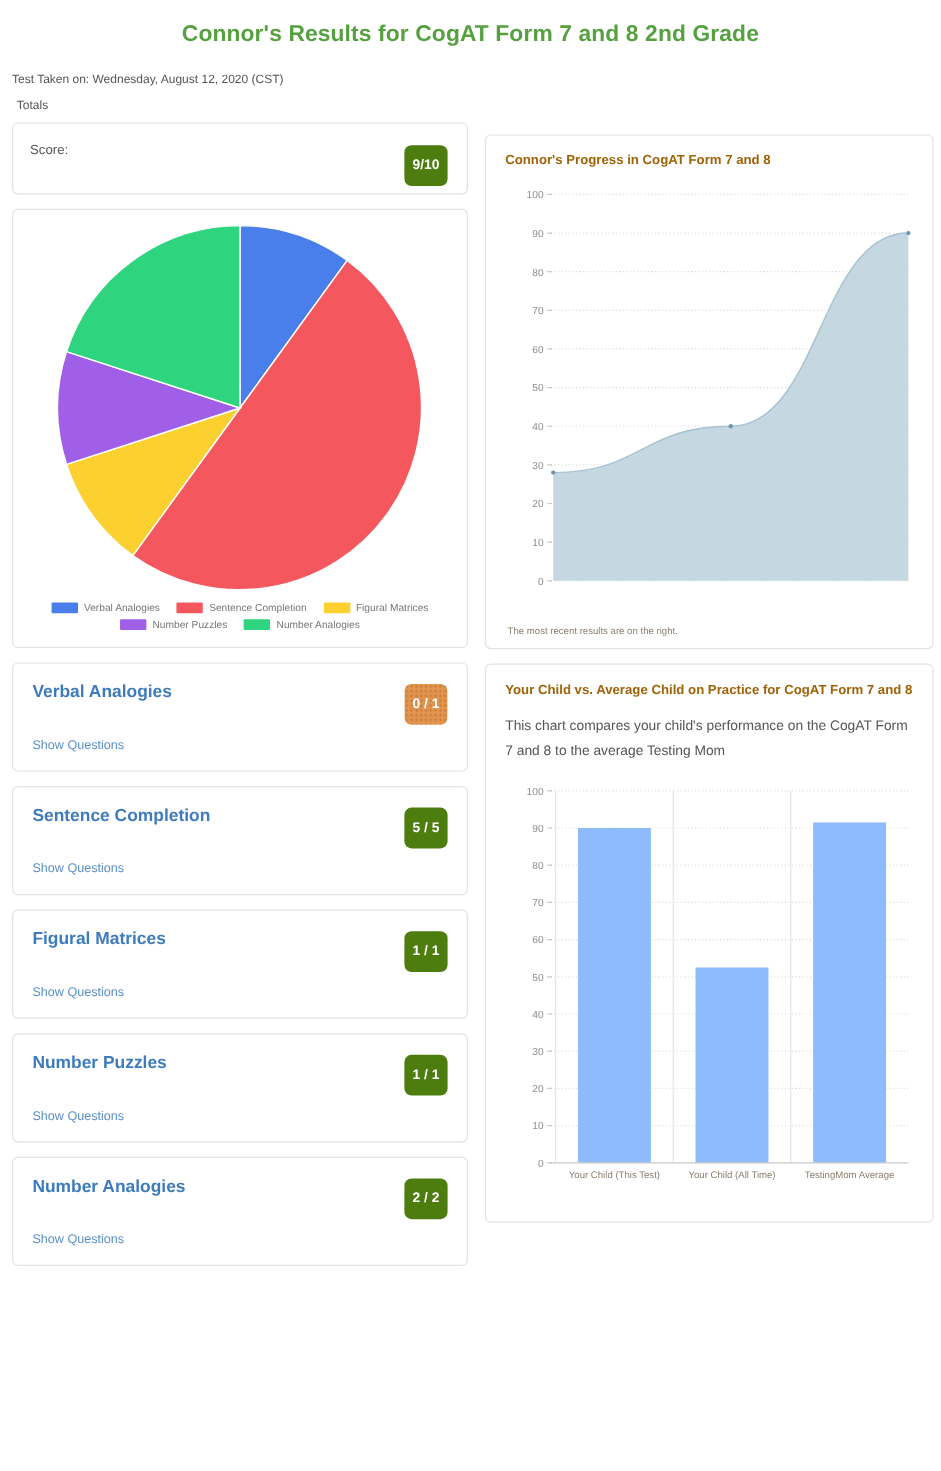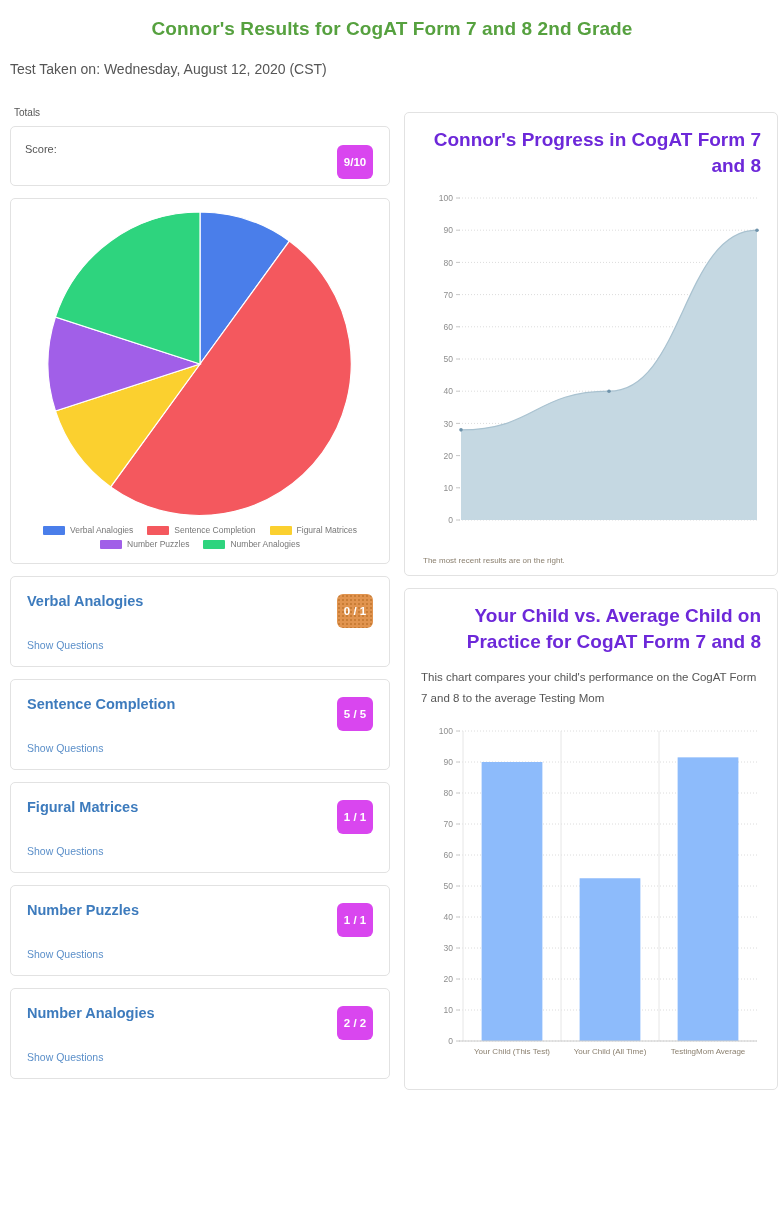--- a/index.html
+++ b/index.html
@@ -22,21 +22,21 @@
     padding-top: 18px;
     letter-spacing: .1px;
   }
 
   
   .cols { display: flex; padding: 0 10px; align-items: flex-start; }
   .col-left  { width: 380px; flex: 0 0 380px; }
   .col-right { width: 374px; flex: 0 0 374px; margin-left: 14px; }
 
   .taken {
-    font-size: 14px; color: #555; margin: 21px 0 30px 0;
+    font-size: 10px; color: #555; margin: 21px 0 11px 0;
   }
   .links { margin-bottom: 14px; }
   .link-row { margin-bottom: 15px; }
   a.lnk {
     color: #4a7db5; font-size: 11.5px; text-decoration: none;
   }
 
   .section-label {
     font-size: 10px; color: #555; font-weight: normal;
     margin: 8px 0 8px 4px;
@@ -53,21 +53,21 @@
   .totals-card { padding: 16px 16px 16px 14px; position: relative; }
   .totals-line { font-size: 11px; color: #555; margin-bottom: 14px; }
   .totals-line:last-child { margin-bottom: 0; }
   .badge {
     position: absolute;
     width: 36px; height: 34px;
     border-radius: 6px;
     color: #fff; font-size: 11.5px; font-weight: bold;
     display: flex; align-items: center; justify-content: center;
   }
-  .badge.green  { background: #d946ef; }
+  .badge.green  { background: #4d7c0f; }
   .badge.orange {
     background: #e1944f;
     background-image: radial-gradient(#c97d36 0.8px, transparent 0.9px);
     background-size: 4px 4px;
   }
   .totals-badge { right: 16px; top: 18px; }
 
   
   .pie-card { padding: 10px 6px 8px 6px; }
   .pie-wrap { display: flex; justify-content: center; }
@@ -83,23 +83,22 @@
   .skill-card { position: relative; padding: 16px 16px 14px 16px; height: 91px; }
   .skill-name {
     color: #3d7bbd; font-size: 14.5px; font-weight: bold; margin-bottom: 26px;
   }
   .skill-show { color: #5b8fc9; font-size: 10.5px; text-decoration: none; }
   .skill-badge { right: 16px; top: 17px; }
 
   
   .rc { padding: 14px 16px 10px 16px; }
   .rc-title {
-    color: #6d28d9; font-size: 19px; font-weight: bold; line-height: 1.35;
+    color: #a16207; font-size: 11px; font-weight: bold; line-height: 1.35;
     margin-bottom: 12px;
-    text-align: right;
   }
   .rc-desc { font-size: 11.5px; color: #555; line-height: 1.85; margin-bottom: 14px; }
   .chart-box { padding: 0 2px; }
   .chart-cap { text-align: left; font-size: 8px; color: #8a7f6e; margin-top: 2px; }
 </style>
 </head>
 <body>
 
 <div class="page">
 

